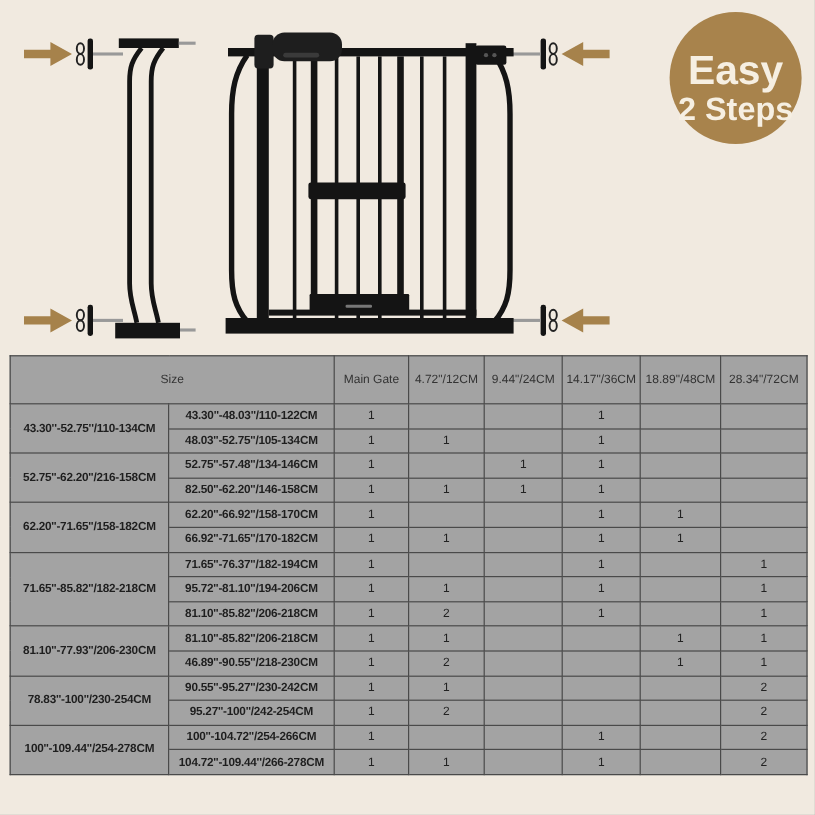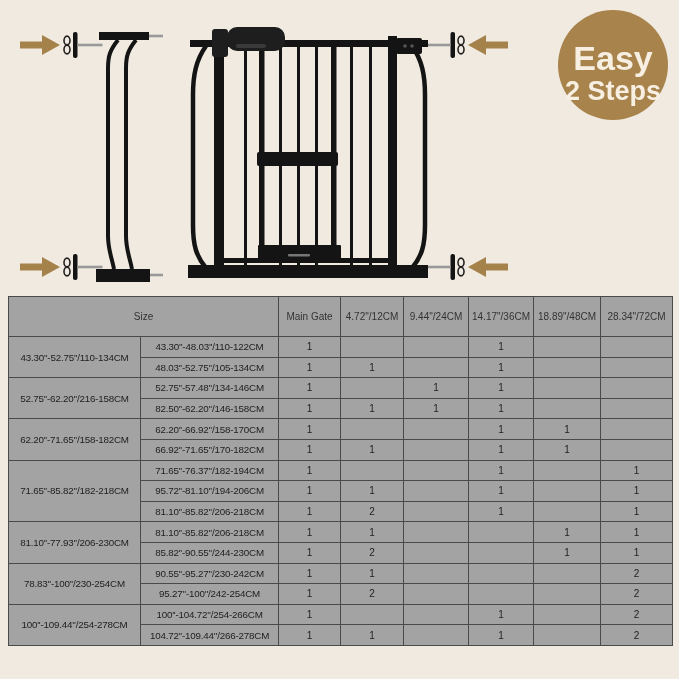--- a/index.html
+++ b/index.html
@@ -15,21 +15,21 @@
     border-collapse:collapse;table-layout:fixed;
     background:#a3a3a3;
   }
   .size-table th,.size-table td{
     border:1px solid #4a4a4a;text-align:center;vertical-align:middle;padding:0 1px;
     overflow:hidden;white-space:nowrap;
   }
   .size-table thead tr{height:40px;}
   .size-table tbody tr{height:20.6px;}
   .size-table th{font-weight:normal;font-size:10px;color:#333;}
-  td.size-group,td.size-range{font-weight:normal;font-size:9.8px;letter-spacing:-0.2px;color:#1e1e1e;margin-left:48px;}
+  td.size-group,td.size-range{font-weight:bold;font-size:9.8px;letter-spacing:-0.2px;color:#1e1e1e;margin-left:48px;}
   td.qty{font-size:10px;color:#222;}
 </style>
 </head>
 <body>
 
 <svg class="illustration" viewBox="0 0 679 295" xmlns="http://www.w3.org/2000/svg">
 
   <g transform="translate(20,29)">
     <polygon points="0,12.5 22,12.5 22,6 40,16 22,26 22,19.5 0,19.5" fill="#A6824B"></polygon>
     <ellipse cx="47" cy="11.5" rx="3" ry="4.4" fill="none" stroke="#222" stroke-width="1.6"></ellipse>
@@ -226,21 +226,21 @@
         <td rowspan="2" class="size-group">81.10''-77.93''/206-230CM</td>
         <td class="size-range">81.10''-85.82''/206-218CM</td>
         <td class="qty">1</td>
         <td class="qty">1</td>
         <td class="qty"></td>
         <td class="qty"></td>
         <td class="qty">1</td>
         <td class="qty">1</td>
       </tr>
       <tr>
-        <td class="size-range">85.82''-90.55''/244-230CM</td>
+        <td class="size-range">46.89''-90.55''/218-230CM</td>
         <td class="qty">1</td>
         <td class="qty">2</td>
         <td class="qty"></td>
         <td class="qty"></td>
         <td class="qty">1</td>
         <td class="qty">1</td>
       </tr>
       <tr>
         <td rowspan="2" class="size-group">78.83''-100''/230-254CM</td>
         <td class="size-range">90.55''-95.27''/230-242CM</td>

